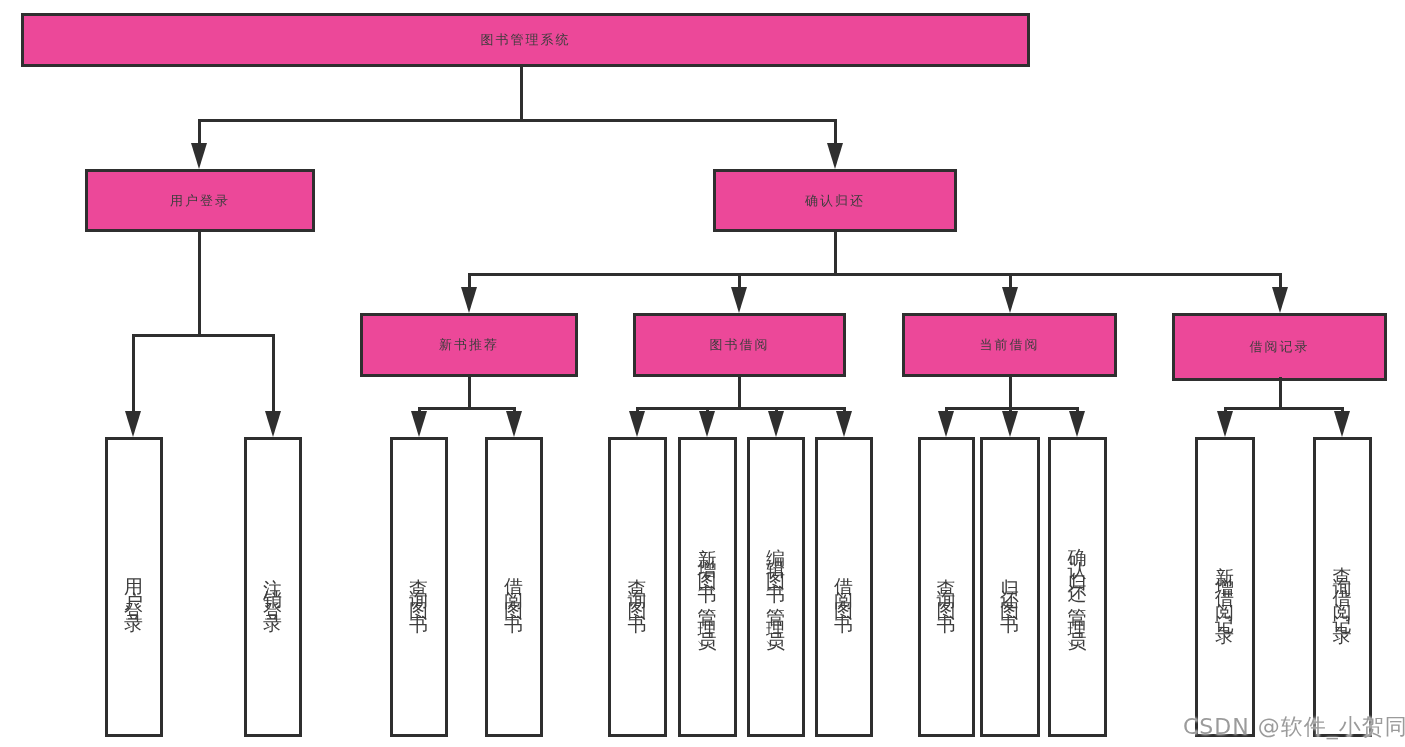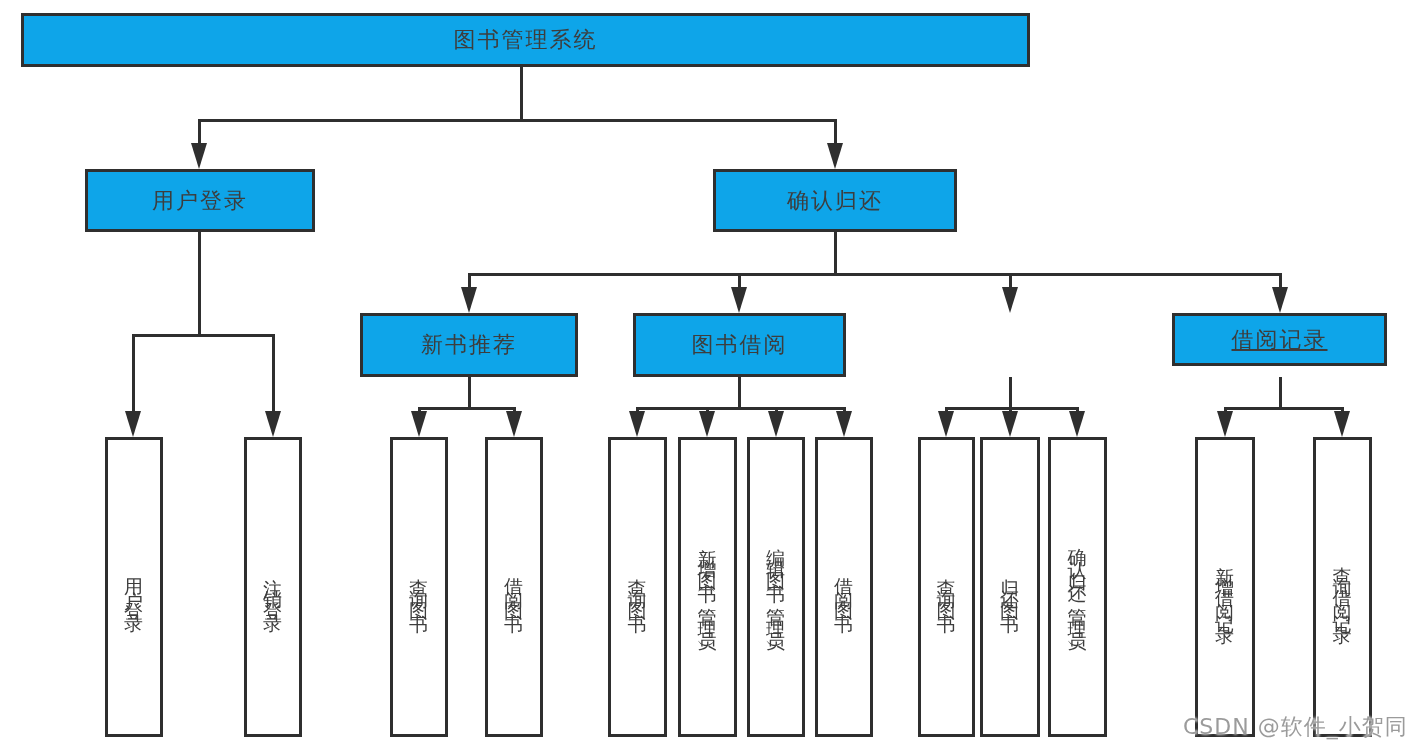--- a/index.html
+++ b/index.html
@@ -8,25 +8,25 @@
     width: 1405px;
     height: 747px;
     background: #ffffff;
     font-family: "DejaVu Sans", "Liberation Sans", sans-serif;
     overflow: hidden;
   }
   .box {
     position: absolute;
     box-sizing: border-box;
     border: 3px solid #2f2f2f;
-    background: #0ea5e9;
+    background: #ec4899;
     display: flex;
     align-items: center;
     justify-content: center;
-    font-size: 22px;
+    font-size: 13px;
     color: #3d3d3d;
     letter-spacing: 2px;
     white-space: nowrap;
     text-align: center;
   }
   .vbox {
     position: absolute;
     box-sizing: border-box;
     top: 437px;
     height: 300px;
@@ -95,21 +95,22 @@
   <div class="arrow" style="left:461px; top:287px;"></div>
   <div class="vline" style="left:738px; top:273px; height:16px;"></div>
   <div class="arrow" style="left:731px; top:287px;"></div>
   <div class="vline" style="left:1009px; top:273px; height:16px;"></div>
   <div class="arrow" style="left:1002px; top:287px;"></div>
   <div class="vline" style="left:1279px; top:273px; height:16px;"></div>
   <div class="arrow" style="left:1272px; top:287px;"></div>
 
   <div class="box" style="left:633px; top:313px; width:213px; height:64px;">图书借阅</div>
   <div class="box" style="left:360px; top:313px; width:218px; height:64px;">新书推荐</div>
-  <div class="box" style="left:1172px; top:313px; width:215px; height:53px;text-decoration:underline;">借阅记录</div>
+  <div class="box" style="left:902px; top:313px; width:215px; height:64px;">当前借阅</div>
+  <div class="box" style="left:1172px; top:313px; width:215px; height:68px;">借阅记录</div>
 
   <div class="vline" style="left:468px; top:377px; height:33px;"></div>
   <div class="hline" style="left:418px; top:407px; width:98px;"></div>
   <div class="vline" style="left:418px; top:407px; height:7px;"></div>
   <div class="arrow" style="left:411px; top:411px;"></div>
   <div class="vline" style="left:513px; top:407px; height:7px;"></div>
   <div class="arrow" style="left:506px; top:411px;"></div>
 
   <div class="vline" style="left:738px; top:377px; height:33px;"></div>
   <div class="hline" style="left:636px; top:407px; width:210px;"></div>

